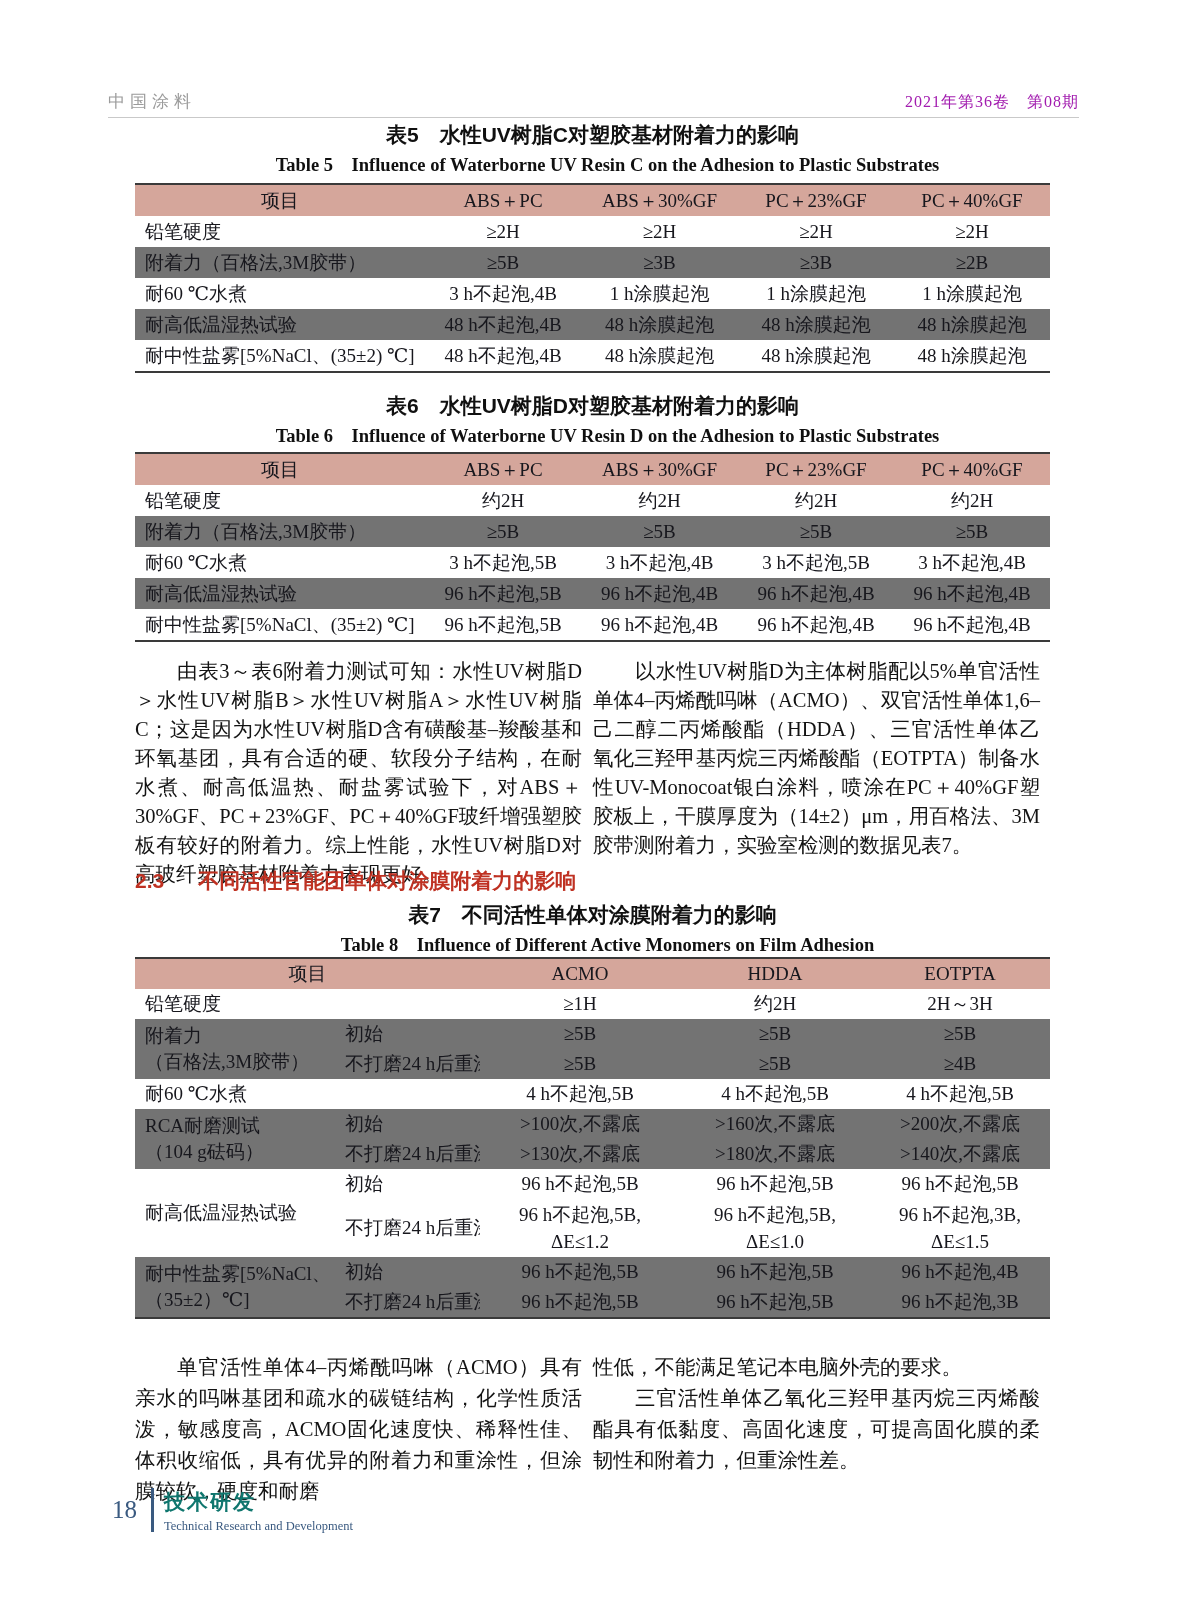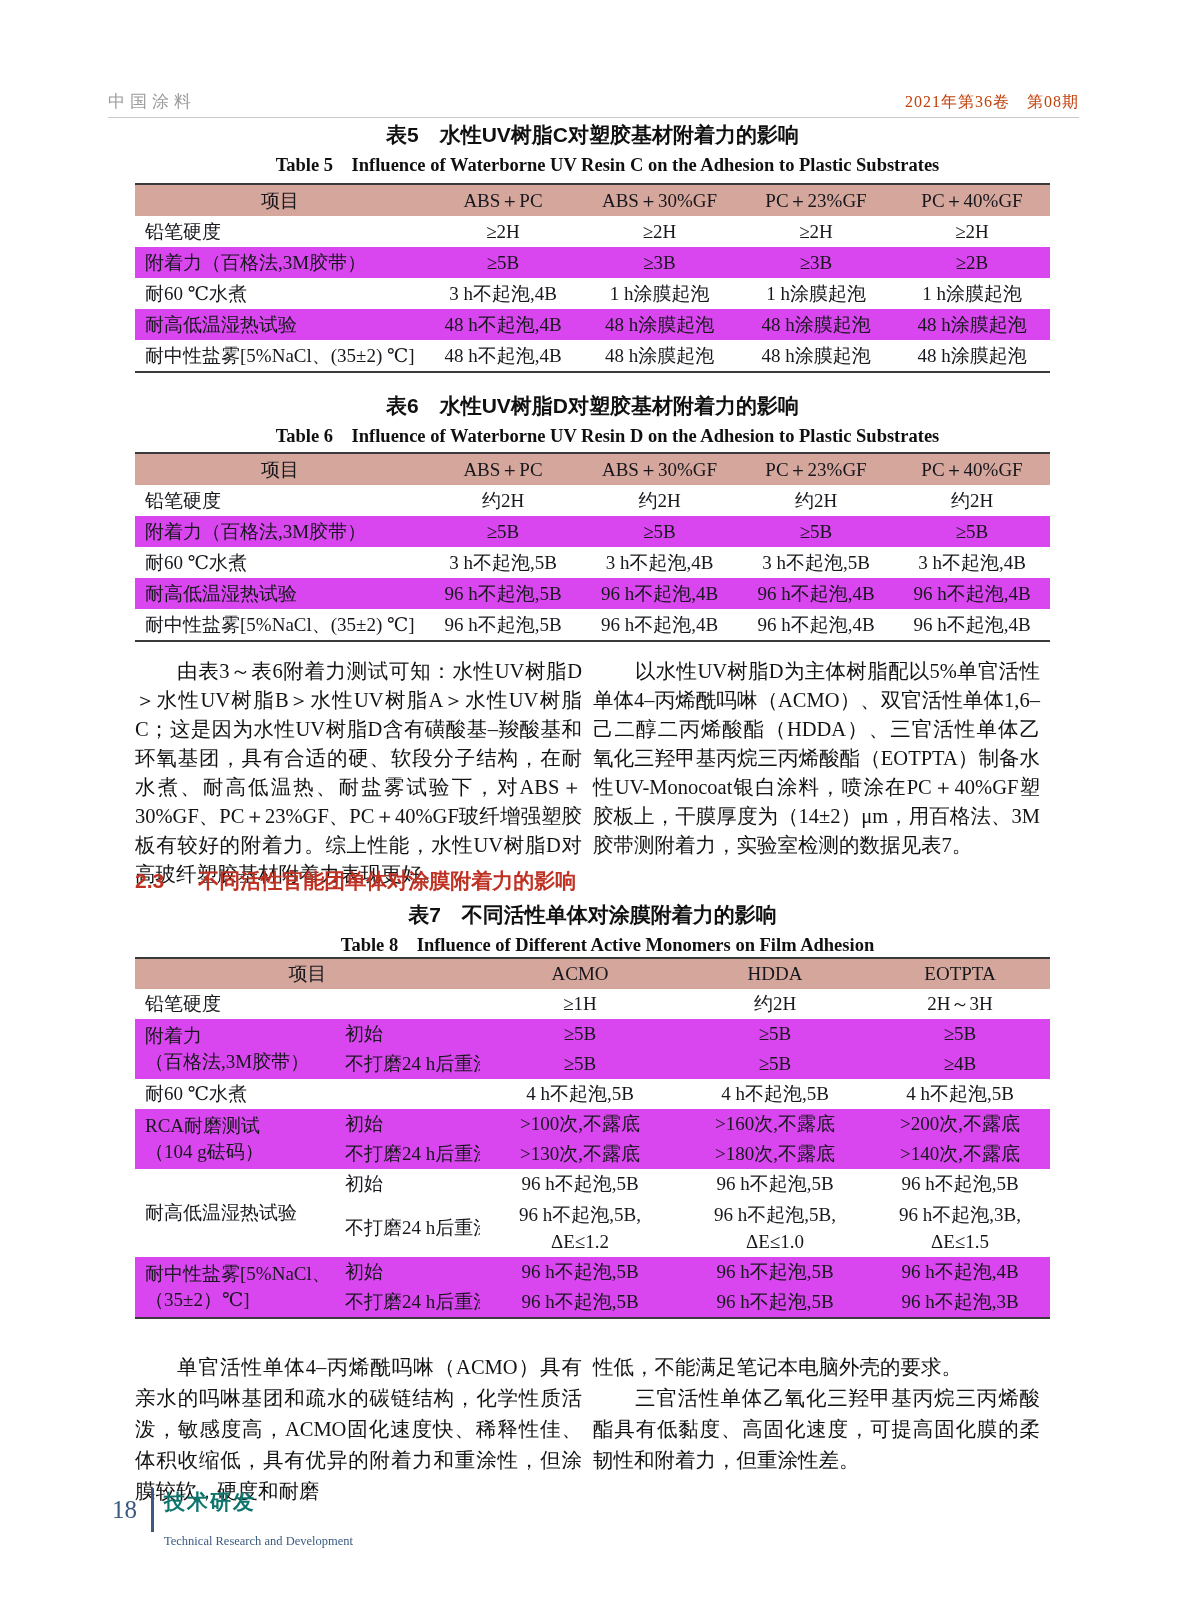--- a/index.html
+++ b/index.html
@@ -4,37 +4,37 @@
 <style>
   html,body{margin:0;padding:0;background:#ffffff;}
   .page{position:relative;width:1187px;height:1600px;background:#ffffff;
         font-family:"Liberation Serif","DejaVu Serif",serif;color:#161616;overflow:hidden;}
 
   
   .pghead{position:absolute;left:108px;right:108px;top:72px;height:28px;
           border-bottom:1px solid #c9c9c9;display:flex;justify-content:space-between;
           align-items:flex-end;padding-bottom:4px;margin-top:13px;}
   .jn{font-size:17px;color:#9b9b9b;letter-spacing:5px;}
-  .iss{font-size:16px;color:#c2410c;letter-spacing:1px;}
+  .iss{font-size:16px;color:#a21caf;letter-spacing:1px;}
 
   
   .ttl-zh{position:absolute;left:135px;width:915px;text-align:center;
           font-weight:bold;font-size:21px;color:#101010;
           font-family:"Liberation Sans","DejaVu Sans",sans-serif;}
   .ttl-en{position:absolute;left:150px;width:915px;text-align:center;
           font-weight:bold;font-size:18.5px;color:#101010;}
 
   
   table.dt{position:absolute;left:135px;width:915px;border-collapse:collapse;
            table-layout:fixed;font-size:19px;color:#17171d;
            border-top:2.5px solid #3a3a3a;border-bottom:2.5px solid #3a3a3a;}
   .dt td{height:31px;text-align:center;padding:0 2px;overflow:hidden;white-space:nowrap;}
   .dt td.lbl{text-align:left;padding-left:10px;}
   .dt tr.hd{background:#d5a69b;}
-  .dt tr.pk{background:#d946ef;}
+  .dt tr.pk{background:#737373;}
   .dt td.ctr{text-align:center;}
   #t7 td{height:30px;}
   #t7 td.dbl{height:58px;white-space:normal;line-height:27px;}
 
   
   .par{position:absolute;width:447px;font-size:20.5px;line-height:29px;
        text-align:justify;color:#131313;}
   .par p{margin:0;}
   .ind{text-indent:2.05em;}
   .par2{position:absolute;width:447px;font-size:20.5px;line-height:31px;
@@ -44,21 +44,21 @@
   .h23{position:absolute;left:135px;top:867px;font-size:21px;font-weight:bold;
        color:#bf3122;font-family:"Liberation Sans","DejaVu Sans",sans-serif;}
   .h23 .num{margin-right:34px;}
 
   
   .pgfoot{position:absolute;left:112px;top:1488px;display:flex;align-items:flex-start;}
   .pgnum{font-size:25px;color:#3a5a80;margin-top:8px;}
   .fbar{width:3px;height:44px;background:#3a5a80;margin:0 10px 0 14px;}
   .fzh{font-size:21px;font-weight:bold;color:#0f766e;letter-spacing:2px;
        font-family:"Liberation Sans","DejaVu Sans",sans-serif;}
-  .fen{font-size:12.5px;color:#3a5a80;margin-top:18px;}
+  .fen{font-size:12.5px;color:#3a5a80;margin-top:3px;}
 </style>
 </head>
 <body>
 
 <div class="page">
 
   <div class="pghead">
     <span class="jn">中国涂料</span>
     <span class="iss">2021年第36卷　第08期</span>
   </div>

